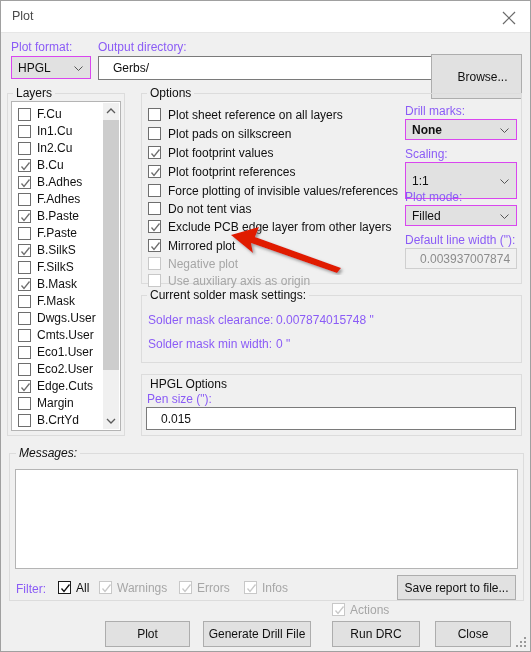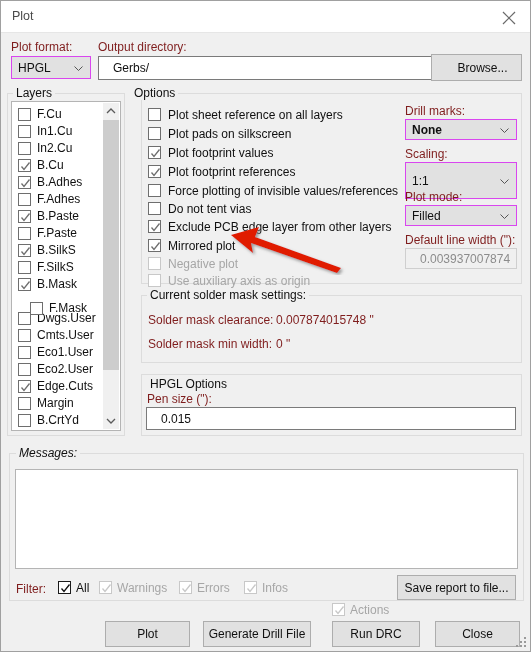--- a/index.html
+++ b/index.html
@@ -50,21 +50,21 @@
     position: absolute;
     left: 0; top: 31px;
     width: 531px; height: 1px;
     background: #e6e6e6;
   }
 
   
   .lbl {
     position: absolute;
     font-size: 12px;
-    color: #7f1d1d;
+    color: #8b5cf6;
     white-space: nowrap;
   }
 
   .textbox {
     position: absolute;
     box-sizing: border-box;
     background: #ffffff;
     border: 1px solid #7a7a7a;
     font-family: "Liberation Sans", sans-serif;
     font-size: 12px;
@@ -255,21 +255,21 @@
     <span>HPGL</span>
     <svg class="chev" viewBox="0 0 9 5">
       <polyline points="0.5,0.5 4.5,4.5 8.5,0.5" fill="none" stroke="#555" stroke-width="1"></polyline>
     </svg>
   </div>
 
   <div class="lbl" style="left:97px; top:39px;">Output directory:</div>
   <div class="textbox" style="left:97px; top:55px; width:334px; height:24px;">
     <span>Gerbs/</span>
   </div>
-  <div class="btn" style="left:430px; top:53px; width:91px; height:27px;padding-left:12px;">Browse...</div>
+  <div class="btn" style="left:430px; top:53px; width:91px; height:45px;padding-left:12px;">Browse...</div>
 
   <div class="group" style="left:6px; top:92px; width:118px; height:343px;"></div>
   <div class="group-title" style="left:12px; top:85px;">Layers</div>
 
   <div id="layers-list">
       <div class="layer-item" style="top: 310px;">
         <span class="cb"></span>
         <span class="cbtext">B.CrtYd</span>
       </div>
       <div class="layer-item" style="top: 293px;">
@@ -293,21 +293,21 @@
         <span class="cbtext">Eco1.User</span>
       </div>
       <div class="layer-item" style="top: 225px;">
         <span class="cb"></span>
         <span class="cbtext">Cmts.User</span>
       </div>
       <div class="layer-item" style="top: 208px;">
         <span class="cb"></span>
         <span class="cbtext">Dwgs.User</span>
       </div>
-      <div class="layer-item" style="top: 198px; margin-left: 12px;">
+      <div class="layer-item" style="top: 191px;">
         <span class="cb"></span>
         <span class="cbtext">F.Mask</span>
       </div>
       <div class="layer-item" style="top: 174px;">
         <span class="cb">
           <svg width="11" height="11" viewBox="0 0 11 11">
             <polyline points="1.5,5.5 4,8.5 9.5,1.5" fill="none" stroke="#6e6e6e" stroke-width="1.3"></polyline>
           </svg>
         </span>
         <span class="cbtext">B.Mask</span>
@@ -378,21 +378,21 @@
       <div class="thumb" style="top:17px; height:250px;"></div>
       <div class="arrow down">
         <svg width="16" height="17" viewBox="0 0 16 17">
           <polyline points="4,7 8,11 12,7" fill="none" stroke="#5a5a5a" stroke-width="1.3"></polyline>
         </svg>
       </div>
     </div>
   </div>
 
   <div class="group" style="left:140px; top:92px; width:381px; height:191px;"></div>
-  <div class="group-title" style="left:130px; top:85px;">Options</div>
+  <div class="group-title" style="left:146px; top:85px;">Options</div>
   <div id="options-host">
       <div class="cbrow" style="left: 147px; top: 105px;">
         <span class="cb"></span>
         <span class="cbtext">Plot sheet reference on all layers</span>
       </div>
       <div class="cbrow" style="left: 147px; top: 124px;">
         <span class="cb"></span>
         <span class="cbtext">Plot pads on silkscreen</span>
       </div>
       <div class="cbrow" style="left: 147px; top: 143px;">
@@ -535,21 +535,21 @@
           </svg>
         </span>
         <span class="cbtext dim" style="margin-left: 5px;">Actions</span>
       </div>
     </div>
   <div class="btn" style="left:396px; top:574px; width:119px; height:25px;">Save report to file...</div>
 
   <div class="btn" style="left:104px; top:620px; width:85px; height:26px;">Plot</div>
   <div class="btn" style="left:202px; top:620px; width:108px; height:26px;">Generate Drill File</div>
   <div class="btn" style="left:331px; top:620px; width:88px; height:26px;">Run DRC</div>
-  <div class="btn" style="left:434px; top:620px; width:85px; height:26px;">Close</div>
+  <div class="btn" style="left:434px; top:620px; width:76px; height:26px;">Close</div>
 
   <svg class="grip" viewBox="0 0 11 11">
     <g fill="#9a9a9a">
       <rect x="8" y="8" width="2" height="2"></rect>
       <rect x="4" y="8" width="2" height="2"></rect>
       <rect x="8" y="4" width="2" height="2"></rect>
       <rect x="0" y="8" width="2" height="2"></rect>
       <rect x="8" y="0" width="2" height="2"></rect>
       <rect x="4" y="4" width="2" height="2"></rect>
     </g>

